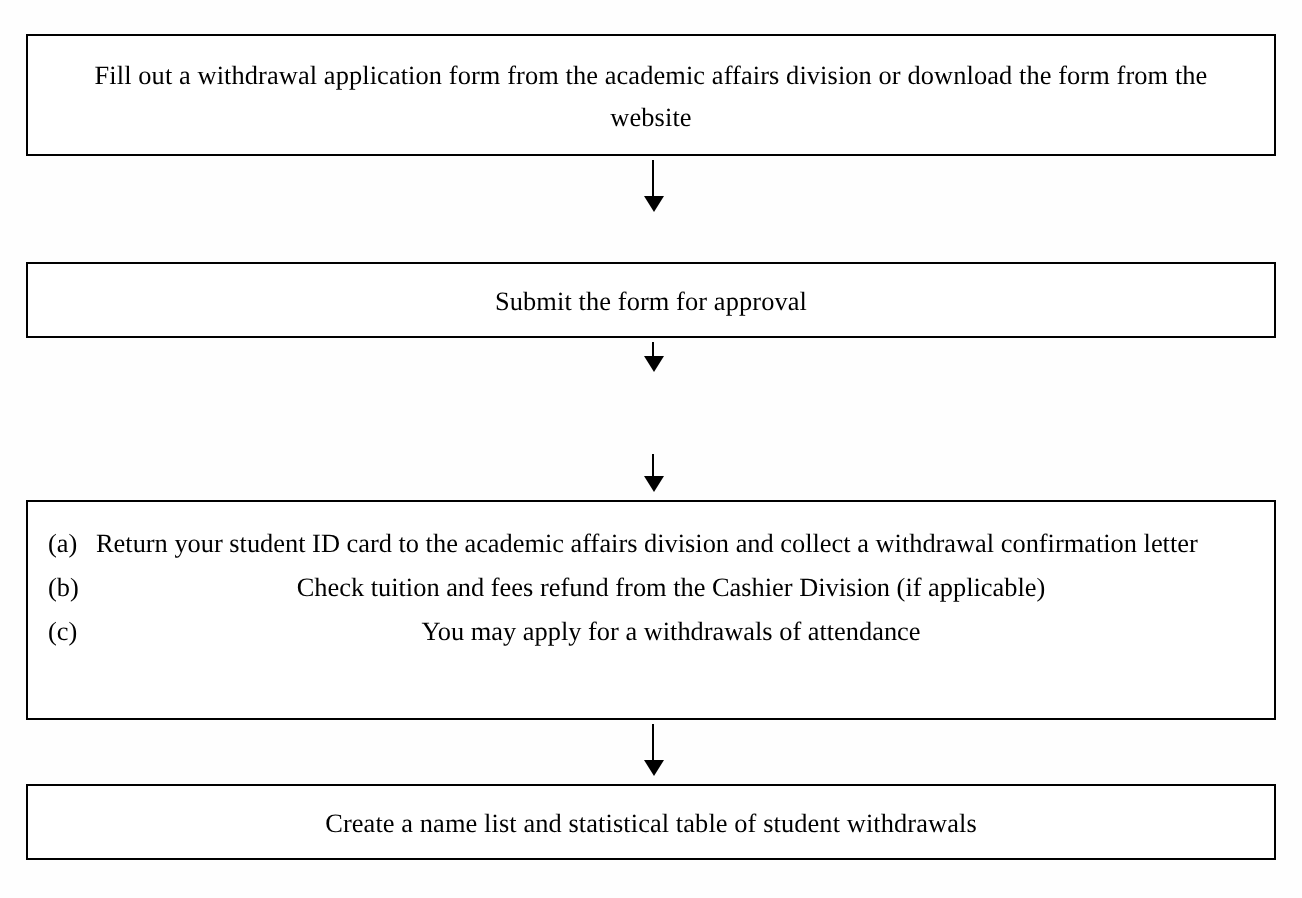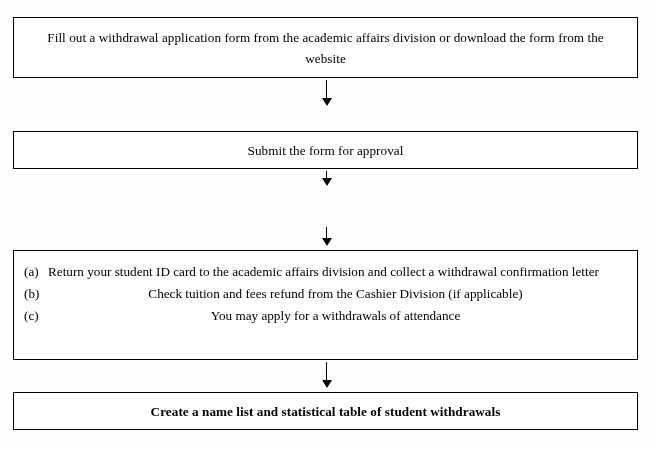--- a/index.html
+++ b/index.html
@@ -41,21 +41,21 @@
     text-align: center;
     padding: 0 14px;
     letter-spacing: 0.05px;
   }
 
   
   #node-1 { top: 17px;  height: 61px;  }
   #node-2 { top: 131px; height: 38px; align-items: center;  }
   #node-3 { top: 188px; height: 37px;  }
   #node-4 { top: 250px; height: 110px; justify-content: flex-start; }
-  #node-5 { top: 392px; height: 38px; font-weight: bold;  }
+  #node-5 { top: 392px; height: 38px;  }
 
   
   .list-wrap {
     padding: 10px 14px 0 10px;
   }
   .list-item {
     display: flex;
     align-items: flex-start;
     font-size: 13.2px;
     line-height: 22px;

